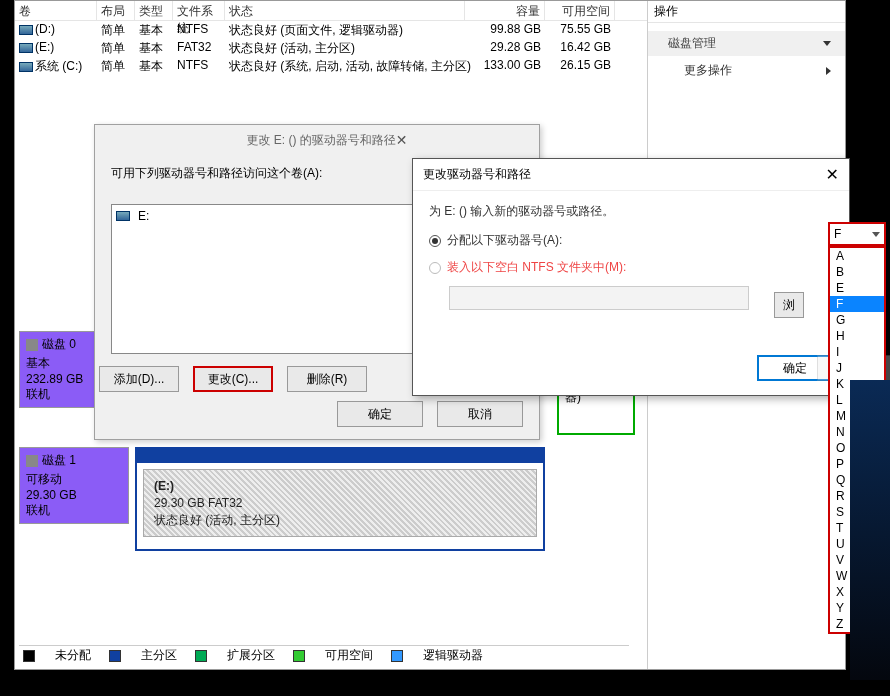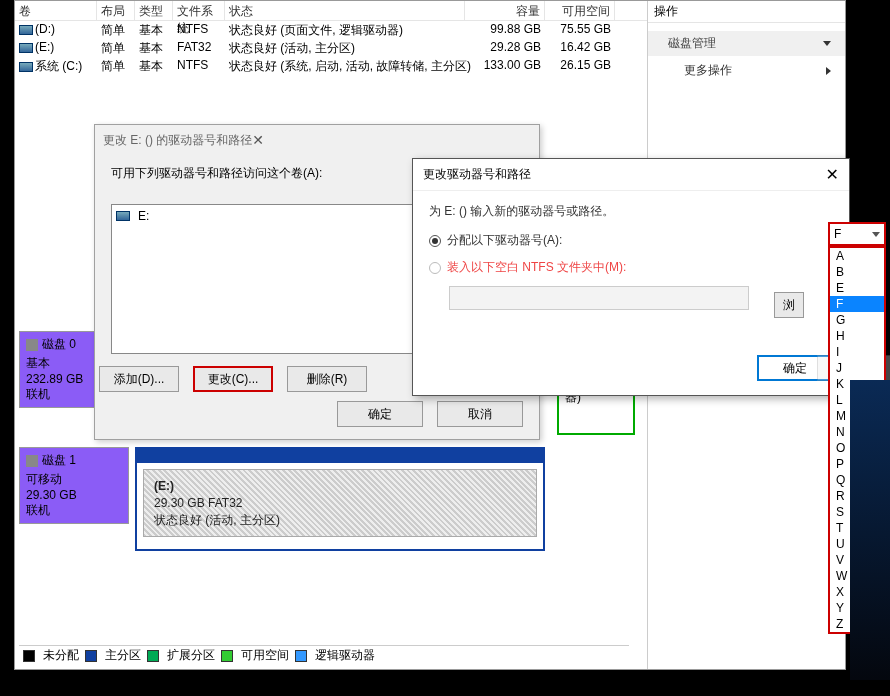--- a/index.html
+++ b/index.html
@@ -34,26 +34,26 @@
 .disk-block { position: absolute; left: 4px; width: 110px; border: 1px solid #999; background: #8b5cf6; padding: 4px 6px; }
 .disk-block .dh { font-weight: normal; margin-bottom: 2px; }
 .disk-block .dh::before { content:""; display:inline-block; width:12px;height:12px;background:#888;margin-right:4px;vertical-align:middle; }
 
 
 .part-bar { position: absolute; left: 120px; top: 446px; width: 410px; height: 104px; border: 2px solid #1040a0; background: #fff; }
 .part-bar-top { height: 14px; background: #1040a0; }
 .part-body { margin: 6px; border: 1px solid #aaa; background: repeating-linear-gradient(45deg,#ccc,#ccc 2px,#eee 2px,#eee 4px); padding: 8px 10px; color:#222; line-height:1.4; }
 
 
-.legend { position: absolute; left: 4px; bottom: 4px; height: 20px; display: flex; align-items: center; gap: 6px; padding: 2px 4px; border-top: 1px solid #ccc; width: 610px; }
+.legend { position: absolute; left: 4px; bottom: 4px; height: 20px; display: flex; align-items: center; gap: 18px; padding: 2px 4px; border-top: 1px solid #ccc; width: 610px; }
 .legend .sw { width: 12px; height: 12px; display: inline-block; margin-right: 2px; border:1px solid #333; }
 
 
 .dlg1 { position: absolute; left: 94px; top: 124px; width: 446px; height: 316px; background: #f0f0f0; border: 1px solid #a0a0a0; box-shadow: 2px 2px 6px rgba(0,0,0,.2); }
-.dlg-title { display:flex; justify-content:flex-start; align-items:center; height:30px; padding:0 8px; color:#666; }
+.dlg-title { display:flex; justify-content:center; align-items:center; height:30px; padding:0 8px; color:#666;margin-left:20px; }
 .dlg-close { font-size:14px; color:#555; }
 .dlg1 .label { margin: 10px 16px 22px; }
 .dlg1 .listbox { margin: 0 16px; height: 150px; background:#fff; border:1px solid #888; padding:4px; }
 .lb-row { display:flex; align-items:center; gap:6px; }
 .dlg1 .btnrow1 { display:flex; gap:14px; margin: 12px 4px; }
 .dlg1 .btnrow1 button { width: 80px; height: 26px; background:#e9e9e9; border:1px solid #999; }
 .dlg1 .btnrow1 button.hl { border: 2px solid #c00; }
 .dlg1 .btnrow2 { display:flex; gap:14px; justify-content:flex-end; margin: 0 16px; position:absolute; bottom:12px; right:0; }
 .dlg1 .btnrow2 button { width: 86px; height: 26px; background:#e9e9e9; border:1px solid #999; }
 

